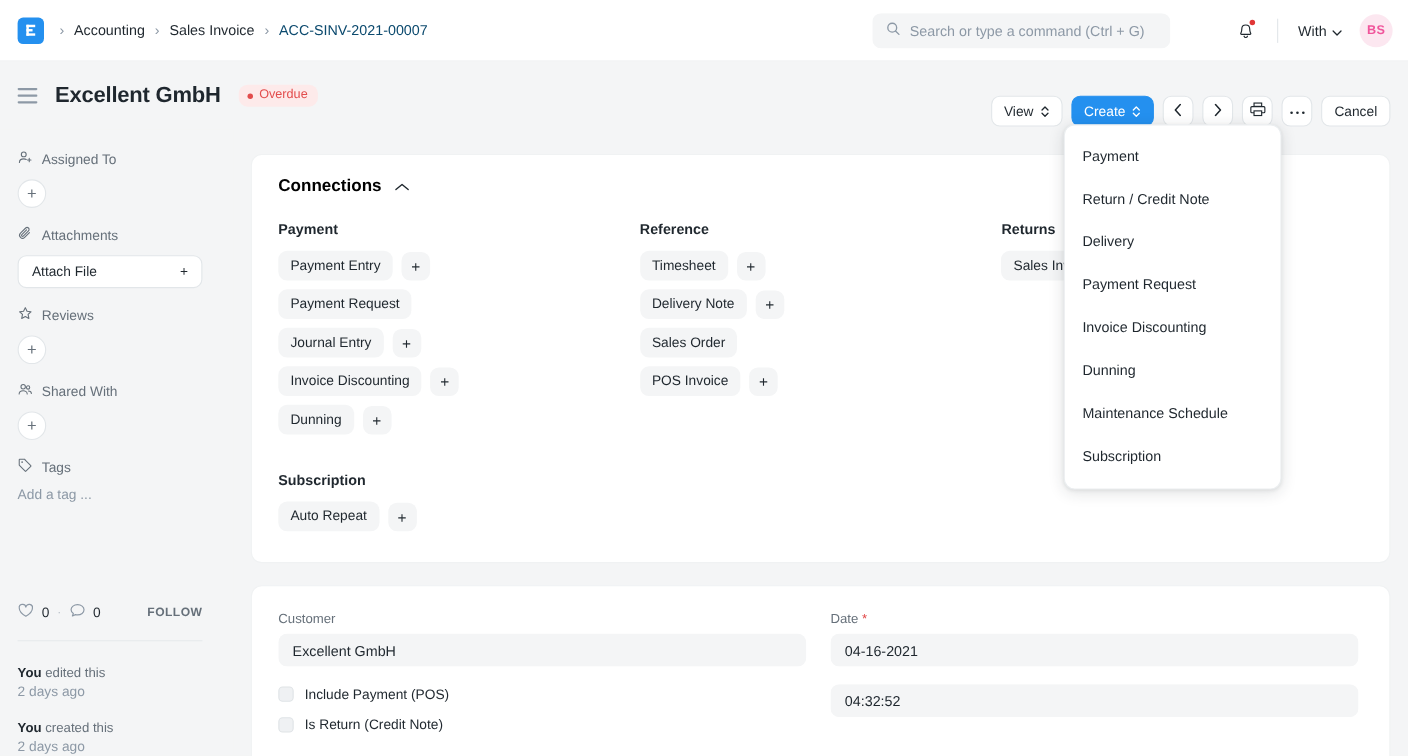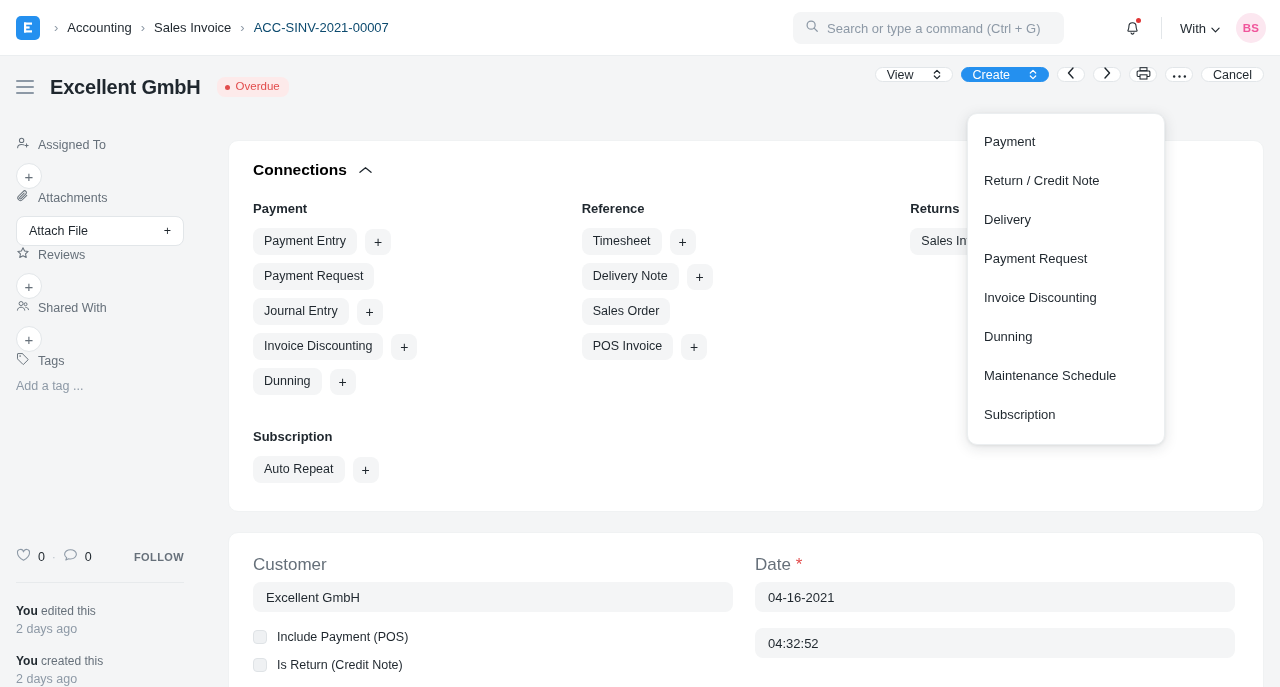--- a/index.html
+++ b/index.html
@@ -100,26 +100,26 @@
     display: inline-flex; align-items: center; gap: 6px;
     line-height: 1;
   }
   .status-dot { width: 5px; height: 5px; border-radius: 50%; background: #e24c4c; display:inline-block; }
 
   .toolbar {
     position: absolute; right: 16px; top: 11px;
     display: flex; align-items: center; gap: 8px;
   }
   .btn {
-    height: 15px; border-radius: 8px;
+    height: 28px; border-radius: 8px;
     background: #ffffff; border: 1px solid #e2e6e9;
     font-family: "Liberation Sans", sans-serif;
     font-size: 12.5px; color: #1f272e;
     display: inline-flex; align-items: center; justify-content: center;
-    gap: 19px; padding: 0 11px; cursor: pointer; white-space: nowrap;
+    gap: 6px; padding: 0 11px; cursor: pointer; white-space: nowrap; margin-top: 20px;
   }
   .btn.icon-only { width: 28px; padding: 0; }
   .btn.primary {
     background: #2490ef; border-color: #2490ef; color: #ffffff;
     font-weight: 500;
   }
   .updown { display: inline-flex; flex-direction: column; gap: 1px; line-height: 0; }
 
   
   .dropdown {
@@ -142,21 +142,21 @@
   
   .sidebar {
     position: absolute; left: 0; top: 118px;
     width: 212px; height: 569px;
     padding: 18px 16px 0 16px;
     background: #f4f5f6;
   }
   .side-head {
     display: flex; align-items: center; gap: 8px;
     color: #66707a; font-size: 12.5px; font-weight: 500;
-    margin-bottom: 10px;
+    margin-top: 16px; margin-bottom: 10px;
   }
   .side-head:first-child { margin-top: 0; }
   .plus-circle {
     width: 26px; height: 26px; border-radius: 50%;
     background: #ffffff; border: 1px solid #e2e6e9;
     display: flex; align-items: center; justify-content: center;
     color: #66707a; font-size: 15px; cursor: pointer;
     line-height: 1;
   }
   .attach-box {
@@ -224,21 +224,21 @@
     width: 26px; height: 26px;
     display: flex; align-items: center; justify-content: center;
     color: #1f272e; font-size: 14px; cursor: pointer; line-height: 1;
   }
   .sub-sec { margin-top: 26px; }
 
   
   .form-grid { display: flex; gap: 18px; }
   .form-col { width: 488px; }
   .field-label {
-    font-size: 17px; color: #66707a; margin-bottom: 7px; display: block;
+    font-size: 12px; color: #66707a; margin-bottom: 7px; display: block;
   }
   .req { color: #e24c4c; }
   .field-control {
     width: 480px; height: 30px;
     background: #f4f5f6; border: 1px solid transparent; border-radius: 8px;
     font-family: "Liberation Sans", sans-serif;
     font-size: 13px; color: #1f272e;
     padding: 0 12px; outline: none;
   }
   .checkbox-row { display: flex; align-items: center; gap: 10px; margin-top: 14px; }

